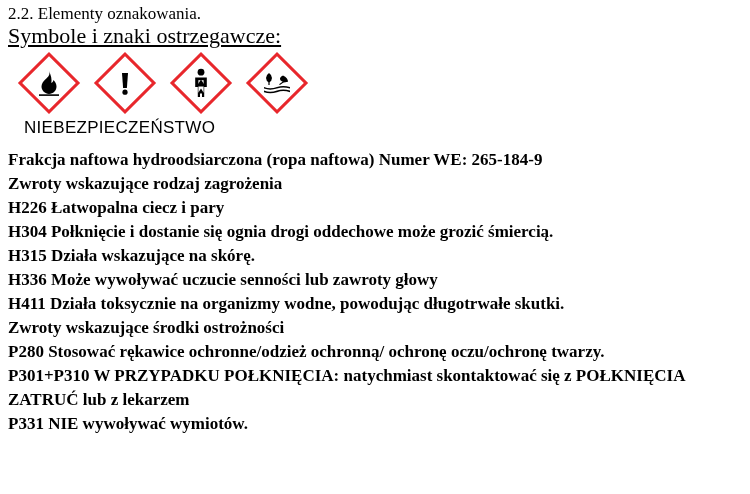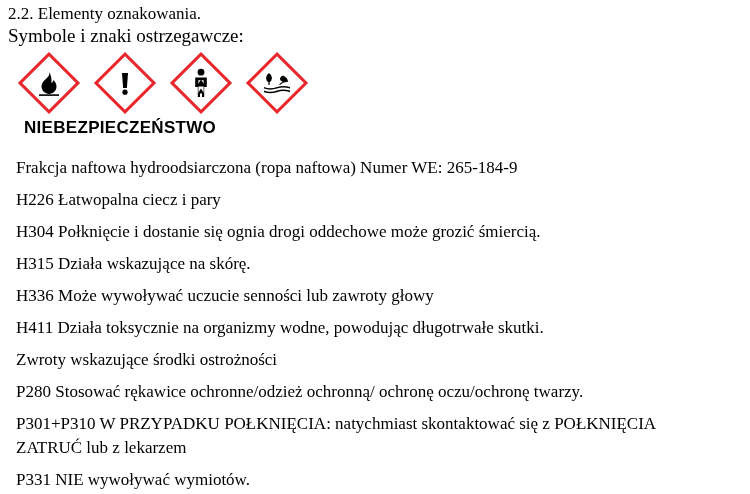--- a/index.html
+++ b/index.html
@@ -37,23 +37,24 @@
     left: 8px;
     top: 4px;
     font-size: 17px;
     line-height: 20px;
     white-space: nowrap;
   }
   .subheading {
     position: absolute;
     left: 8px;
     top: 26px;
-    font-size: 19px;
+    font-size: 22px;
     line-height: 20px;
     white-space: nowrap;
+    text-decoration: underline;
   }
   .pictograms {
     position: absolute;
     left: 16px;
     top: 50px;
     display: flex;
     gap: 10px;
   }
   .ghs {
     width: 66px;
@@ -82,37 +83,38 @@
     display: flex;
     align-items: center;
     justify-content: center;
   }
   .ghs svg { display: block; }
   .danger-word {
     position: absolute;
     left: 24px;
     top: 118px;
     font-family: "Liberation Sans", sans-serif;
-    font-weight: bold;
+    font-weight: normal;
     font-size: 17px;
     letter-spacing: 0.3px;
     white-space: nowrap;
   }
   .body-text {
     position: absolute;
     left: 8px;
     top: 148px;
     width: 736px;
     font-size: 17px;
     line-height: 24px;
   }
   .body-text p {
-    margin: 8px;
+    margin: 0;
     padding: 0;
     white-space: pre-wrap;
+    font-weight: bold;
   }
 </style>
 </head>
 <body>
 
 <div class="page">
 
   <div class="top-clip">...............</div>
 
   <div class="section-heading">2.2. Elementy oznakowania.</div>
@@ -167,20 +169,21 @@
         </svg>
       </div>
     </div>
 
   </div>
 
   <div class="danger-word">NIEBEZPIECZEŃSTWO</div>
 
   <div class="body-text">
     <p>Frakcja naftowa hydroodsiarczona (ropa naftowa) Numer WE: 265-184-9</p>
+    <p>Zwroty wskazujące rodzaj zagrożenia</p>
     <p>H226 Łatwopalna ciecz i pary</p>
     <p>H304 Połknięcie i dostanie się ognia drogi oddechowe może grozić śmiercią.</p>
     <p>H315 Działa wskazujące na skórę.</p>
     <p>H336 Może wywoływać uczucie senności lub zawroty głowy</p>
     <p>H411 Działa toksycznie na organizmy wodne, powodując długotrwałe skutki.</p>
     <p>Zwroty wskazujące środki ostrożności</p>
     <p>P280 Stosować rękawice ochronne/odzież ochronną/ ochronę oczu/ochronę twarzy.</p>
     <p>P301+P310 W PRZYPADKU POŁKNIĘCIA: natychmiast skontaktować się z POŁKNIĘCIA
 ZATRUĆ lub z lekarzem</p>
     <p>P331 NIE wywoływać wymiotów.</p>

